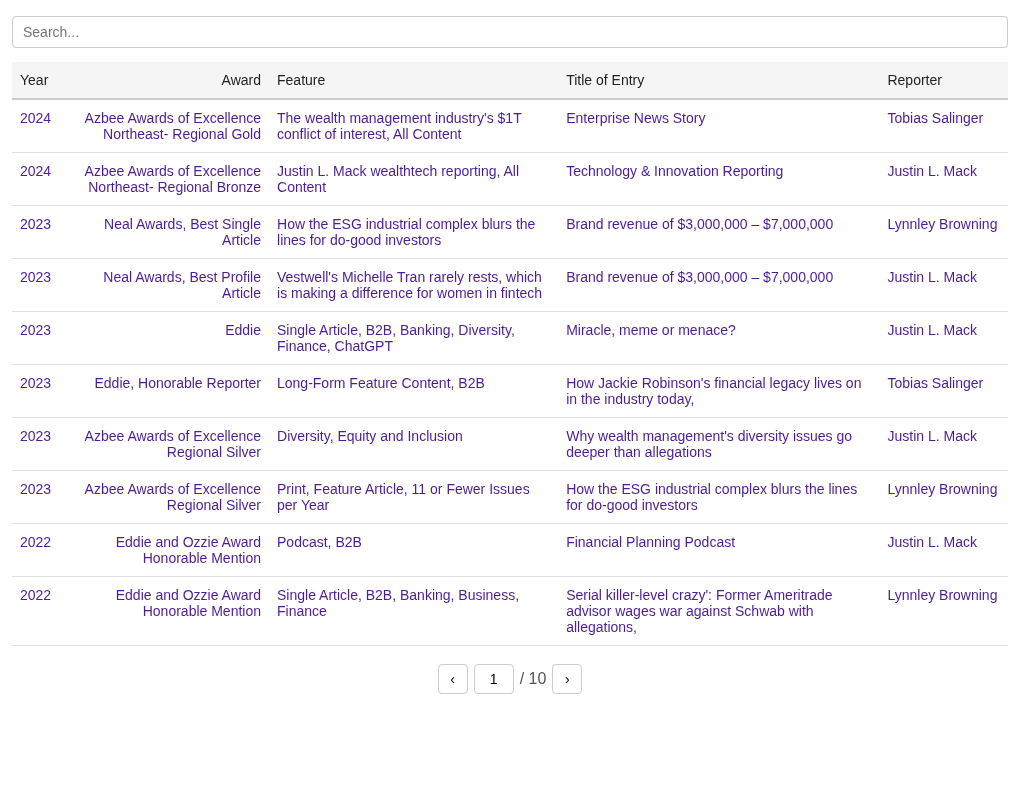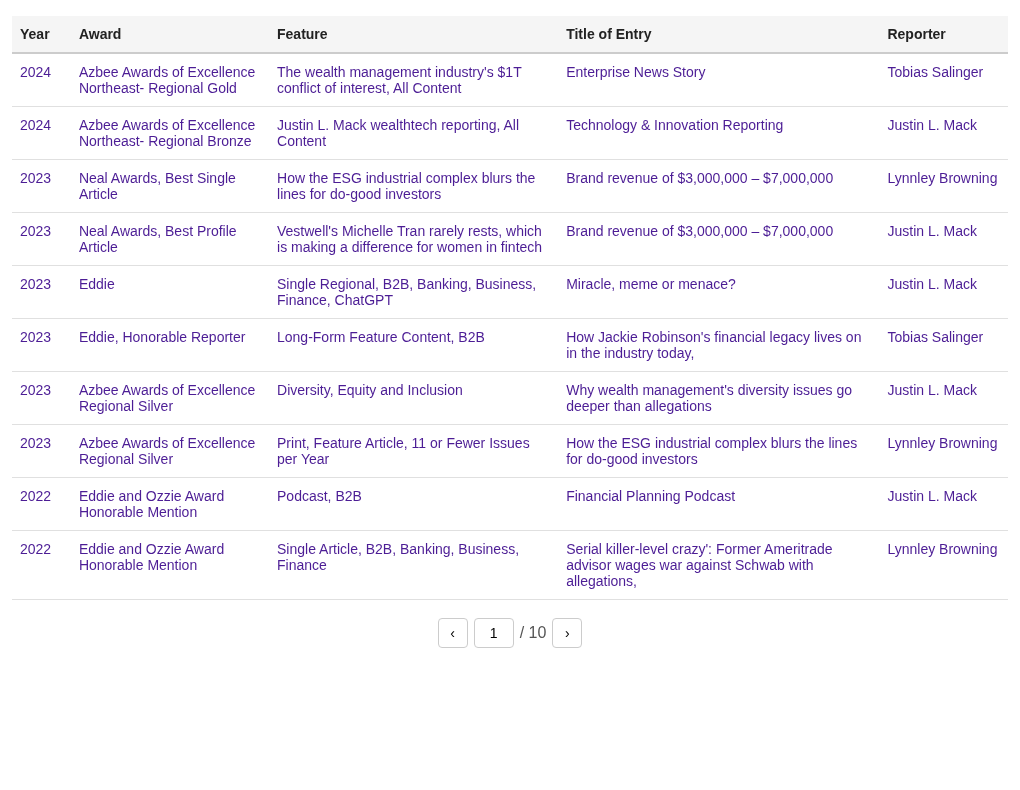--- a/index.html
+++ b/index.html
@@ -40,34 +40,34 @@
       border-collapse: collapse;
       font-size: 14px;
     }
     thead tr {
       background: #f5f5f5;
       border-bottom: 2px solid #ddd;
     }
     thead th {
       text-align: left;
       padding: 10px 8px;
-      font-weight: bold;
+      font-weight: normal;
       color: #222;
       border-bottom: 2px solid #ccc;
     }
     tbody tr {
       border-bottom: 1px solid #e0e0e0;
     }
     tbody td {
       padding: 10px 8px;
       vertical-align: top;
       color: #4c1d95;
     }
     .col-year { width: 55px; }
-    .col-award { width: 185px; }
+    .col-award { width: 185px; text-align: right; }
     .col-category { width: 270px; }
     .col-title { width: 300px; }
     .col-reporter { width: 120px; margin-left: 12px; }
 
     #pagination {
       display: flex;
       align-items: center;
       justify-content: center;
       margin-top: 18px;
       gap: 6px;
@@ -95,20 +95,23 @@
     #page-total {
       font-size: 16px;
       color: #555;
     }
   </style>
 </head>
 <body>
 
 <div id="app">
 
+  <div id="search-container">
+    <input type="text" id="search-input" placeholder="Search..." style="">
+  </div>
 
   <table>
     <thead>
       <tr>
         <th class="col-year">Year</th>
         <th class="col-award">Award</th>
         <th class="col-category">Feature</th>
         <th class="col-title">Title of Entry</th>
         <th class="col-reporter">Reporter</th>
       </tr>
@@ -138,21 +141,21 @@
         <tr>
           <td class="col-year">2023</td>
           <td class="col-award">Neal Awards, Best Profile Article</td>
           <td class="col-category">Vestwell's Michelle Tran rarely rests, which is making a difference for women in fintech</td>
           <td class="col-title">Brand revenue of $3,000,000 – $7,000,000</td>
           <td class="col-reporter">Justin L. Mack</td>
         </tr>
         <tr>
           <td class="col-year">2023</td>
           <td class="col-award">Eddie</td>
-          <td class="col-category">Single Regional, B2B, Banking, Business, Finance, ChatGPT</td>
+          <td class="col-category">Single Article, B2B, Banking, Diversity, Finance, ChatGPT</td>
           <td class="col-title">Miracle, meme or menace?</td>
           <td class="col-reporter">Justin L. Mack</td>
         </tr>
         <tr>
           <td class="col-year">2023</td>
           <td class="col-award">Eddie, Honorable Reporter</td>
           <td class="col-category">Long-Form Feature Content, B2B</td>
           <td class="col-title">How Jackie Robinson's financial legacy lives on in the industry today,</td>
           <td class="col-reporter">Tobias Salinger</td>
         </tr>

